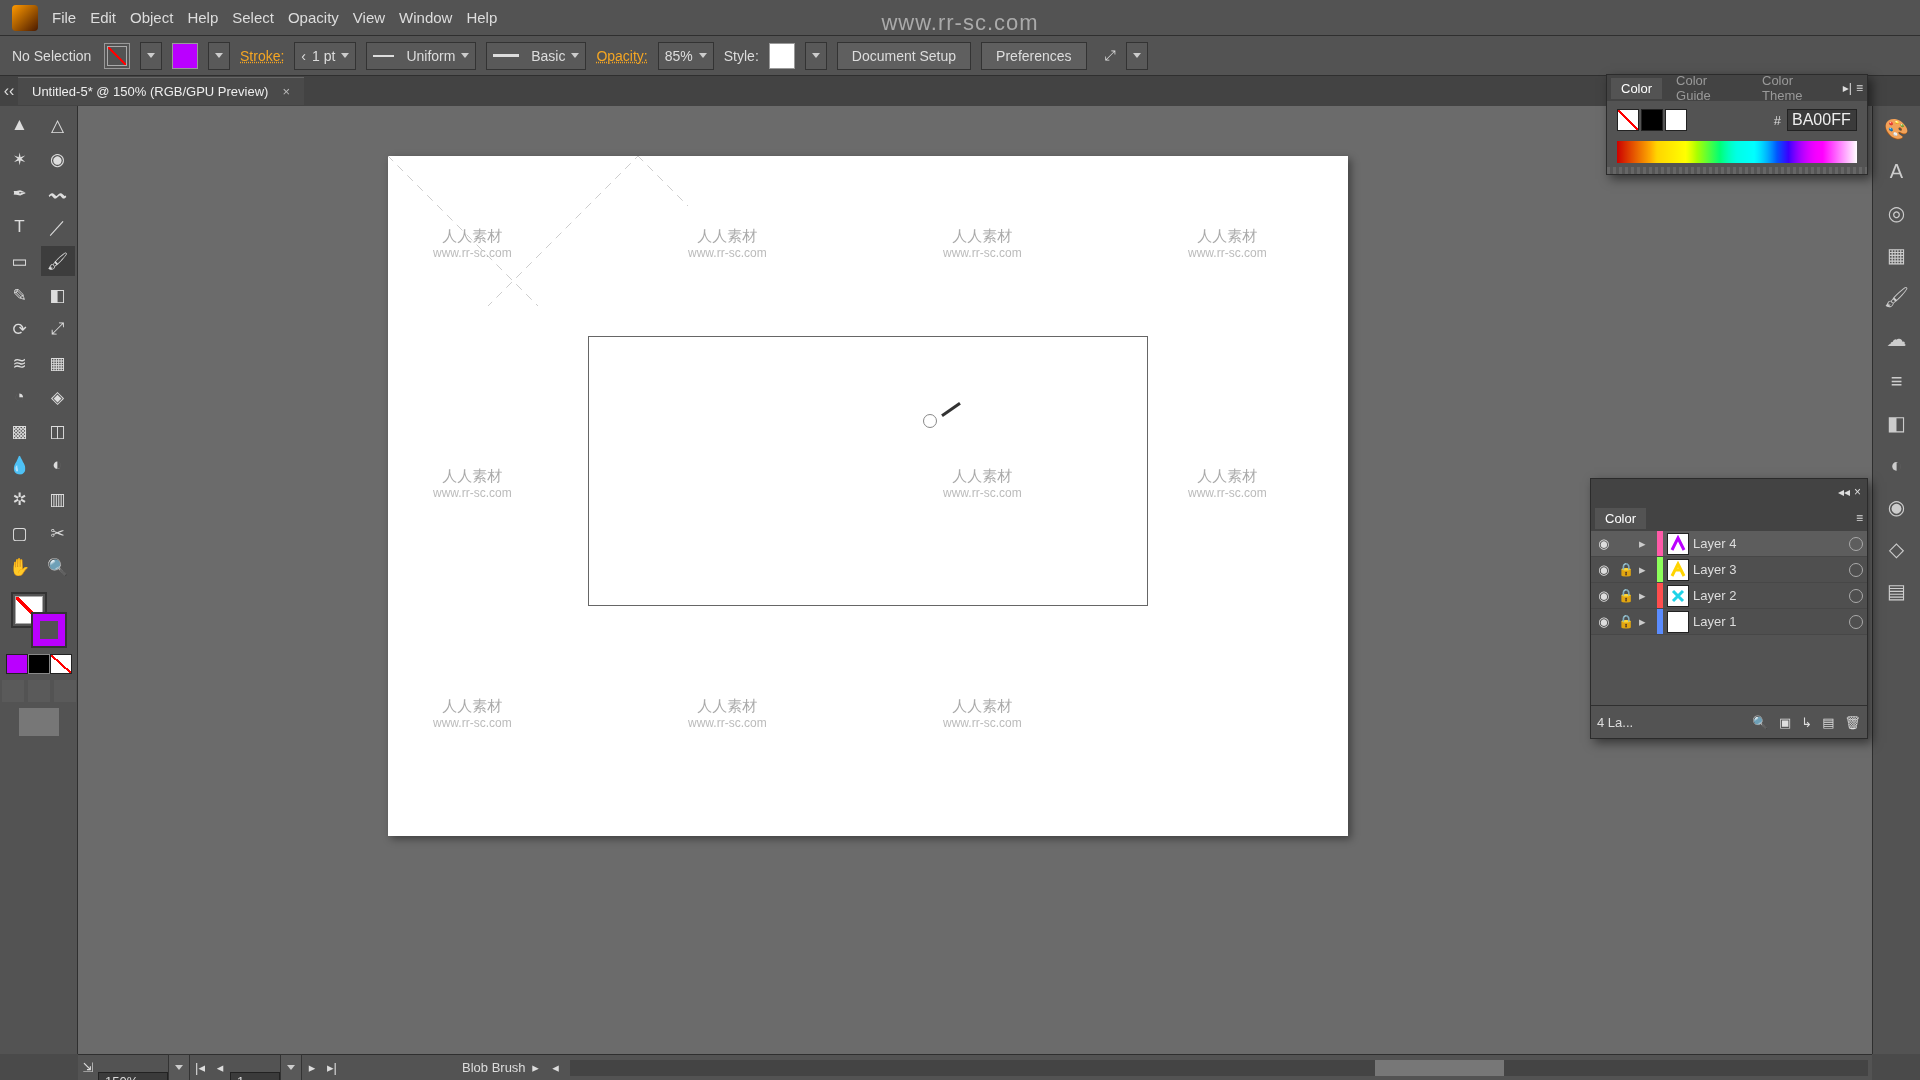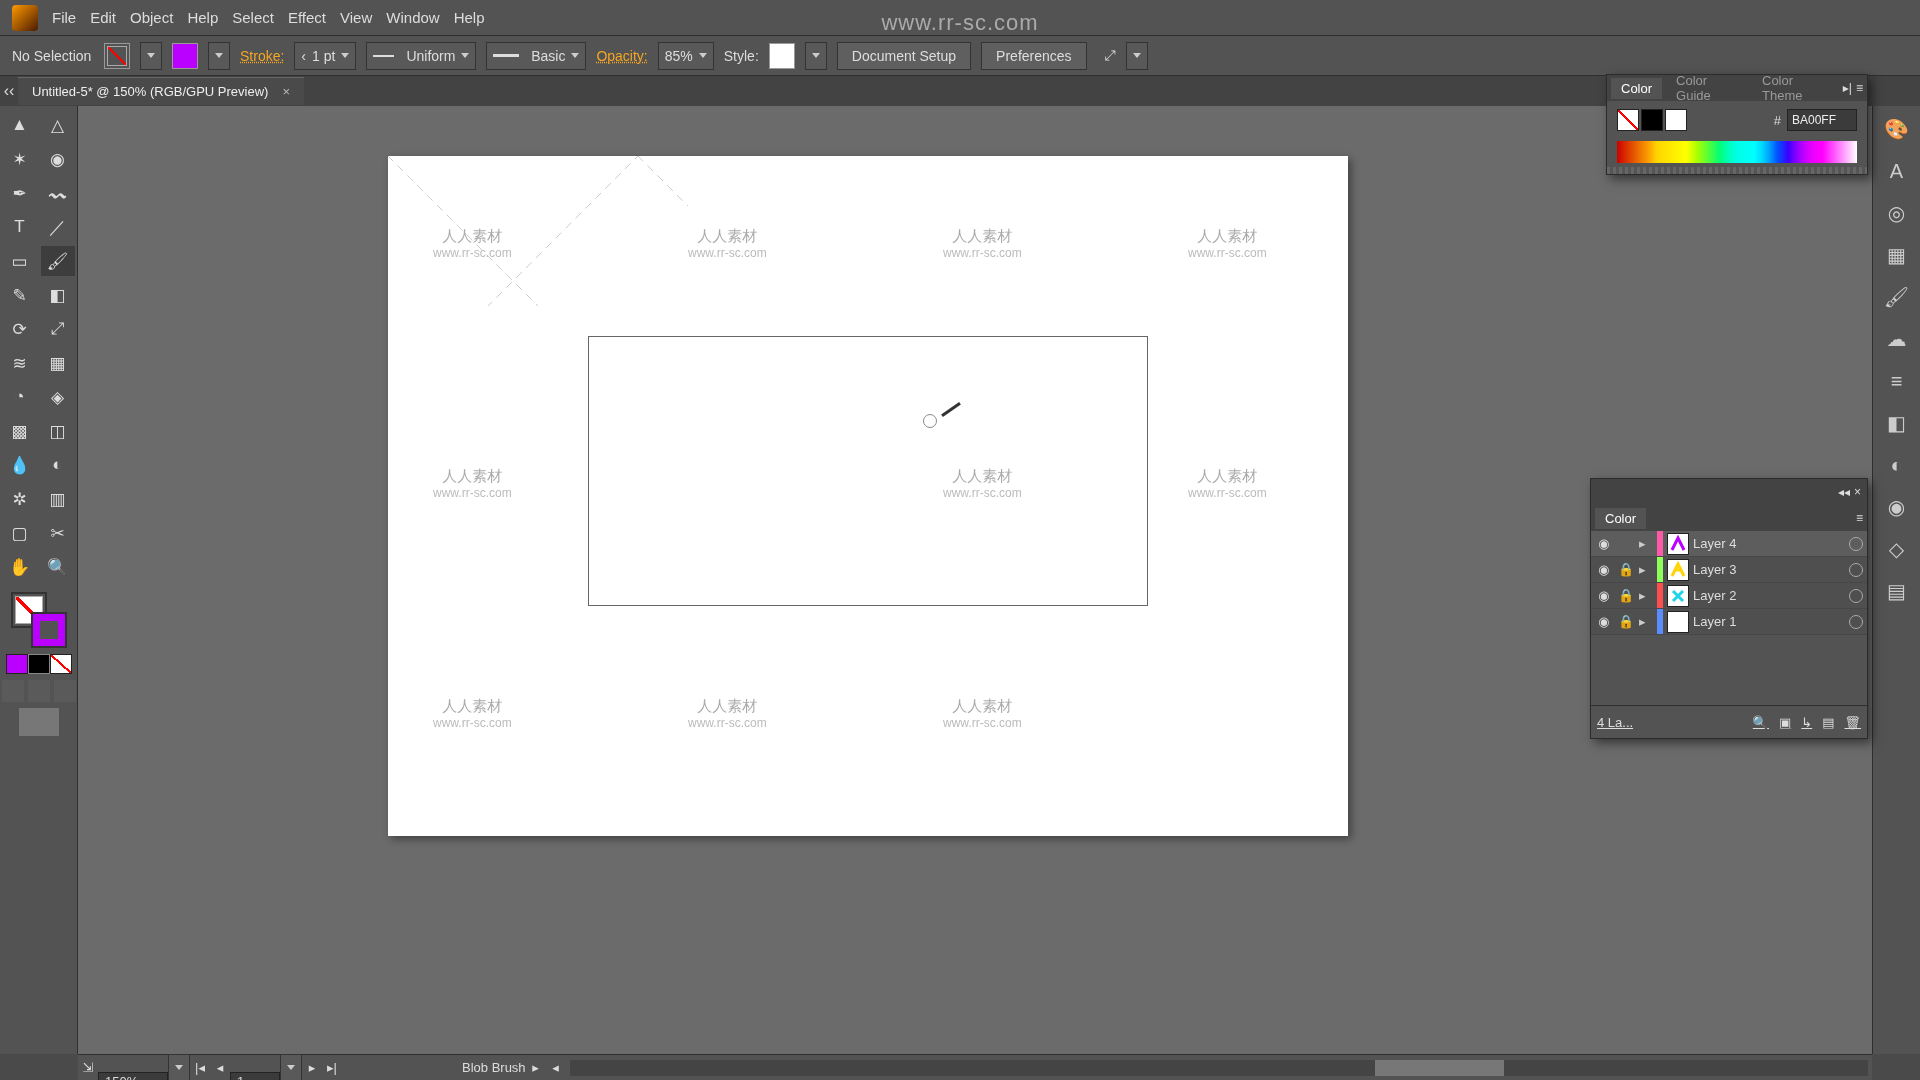--- a/index.html
+++ b/index.html
@@ -67,37 +67,37 @@
 .panel .p-tab.act { background:#535353; color:#fff; }
 .panel .p-menu { margin-left:auto; display:flex; gap:4px; }
 .panel .p-menu span { cursor:pointer; font-size:12px; }
 
 
 #color-panel { top:74px; right:52px; width:262px; }
 .color-body { padding:8px 10px 4px; }
 .color-body .sw-row { display:flex; align-items:center; gap:2px; }
 .mini-sw { width:22px; height:22px; border:1px solid #222; }
 .hex-row { display:flex; align-items:center; gap:6px; margin-left:auto; }
-.hex-row input { width:70px; height:22px; background:#3b3b3b; border:1px solid #222; color:#eee; padding:0 4px; font-size:12px; }
+.hex-row input { width:70px; height:22px; background:#3b3b3b; border:1px solid #222; color:#eee; padding:0 4px; font-size:16px; }
 .spectrum { margin-top:10px; height:22px; background:linear-gradient(to right,#000,#f00,#ff0,#0f0,#0ff,#00f,#f0f,#fff); position:relative; }
 .spectrum::before { content:""; position:absolute; inset:0; background:linear-gradient(to right,#f00,#ff0,#0f0,#0ff,#00f,#f0f,#f00); mix-blend-mode:screen; opacity:.8; }
 .grip { height:7px; background:repeating-linear-gradient(90deg,#666 0 3px,#555 3px 6px); }
 
 
 #layers-panel { top:478px; right:52px; width:278px; }
 .layer-row { display:flex; align-items:center; height:26px; border-bottom:1px solid #474747; padding:0 4px; gap:4px; background:#4f4f4f; }
 .layer-row.sel { background:#5d5d5d; }
 .eye { width:18px; text-align:center; }
 .lock { width:18px; text-align:center; }
 .expand { width:14px; color:#ccc; }
 .chip { width:6px; align-self:stretch; }
 .thumb { width:22px; height:22px; background:#fff; border:1px solid #222; display:flex; align-items:center; justify-content:center; font-size:12px; }
 .layer-name { flex:1; }
 .target { width:14px; height:14px; border:1px solid #aaa; border-radius:50%; }
-.layer-foot { display:flex; align-items:center; height:26px; padding:16px 6px; gap:10px; border-top:1px solid #2f2f2f;text-decoration:underline; }
+.layer-foot { display:flex; align-items:center; height:26px; padding:16px 6px; gap:10px; border-top:1px solid #2f2f2f; }
 .layer-foot .sp { flex:1; }
 .layer-foot span { cursor:pointer; }
 
 
 .status { position:absolute; left:78px; right:48px; bottom:0; height:26px; background:#535353; border-top:1px solid #2f2f2f; display:flex; align-items:center; font-size:13px; }
 .status .box { background:#3b3b3b; border:1px solid #222; height:20px; display:flex; align-items:center; padding:0 6px;margin-top:28px; }
 .status .nav { width:20px; text-align:center; cursor:pointer; }
 .scroll-h { flex:1; height:16px; background:#444; position:relative; margin:0 4px; }
 .scroll-h .thumb-s { position:absolute; left:62%; width:10%; top:0; bottom:0; background:#777; }
 
@@ -108,21 +108,21 @@
 
 <div class="top-wm">www.rr-sc.com</div>
 
 <div class="menu-bar">
   <div class="app-icon"></div>
   <span>File</span>
   <span>Edit</span>
   <span>Object</span>
   <span>Help</span>
   <span>Select</span>
-  <span>Effect</span>
+  <span>Opacity</span>
   <span>View</span>
   <span>Window</span>
   <span>Help</span>
 </div>
 
 <div class="options-bar">
   <span class="label">No Selection</span>
   <span class="swatch none"></span>
     <span class="dd">
       <span class="caret"></span>

